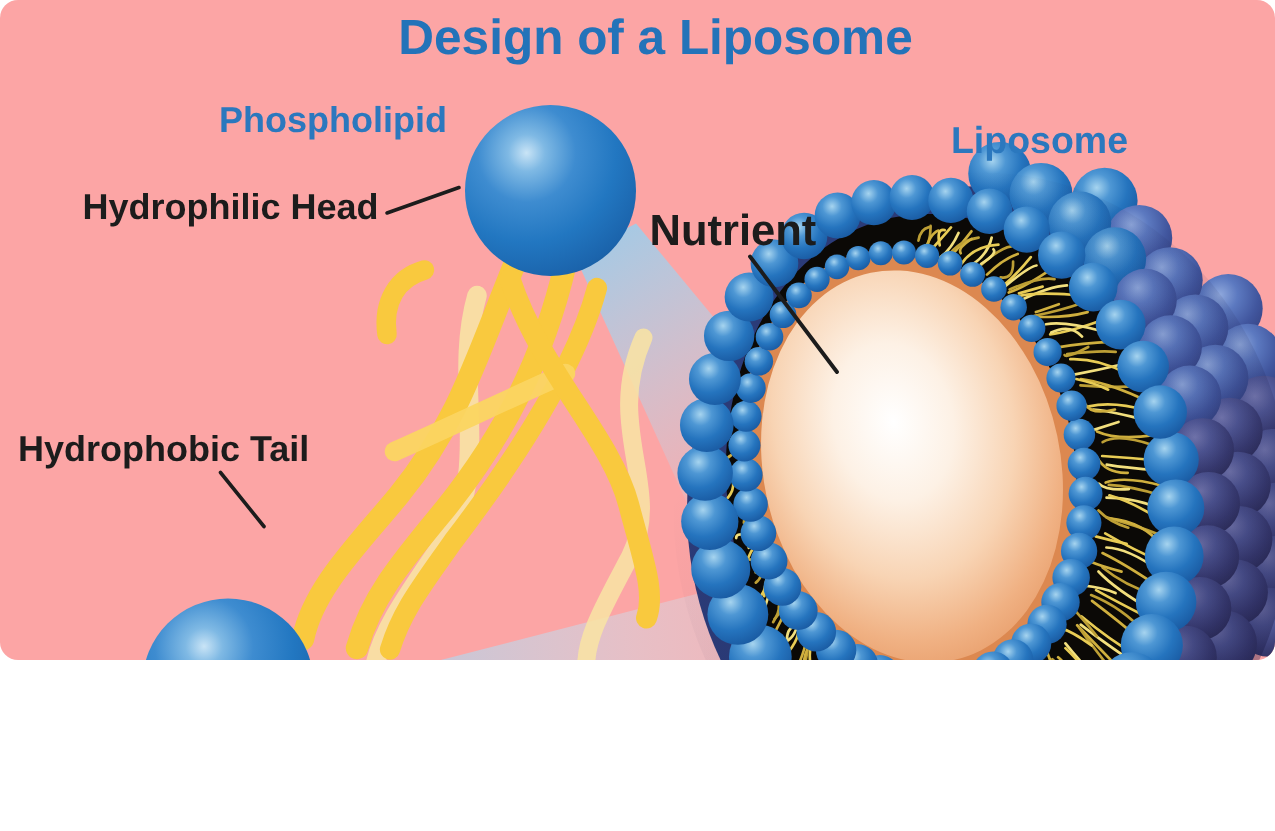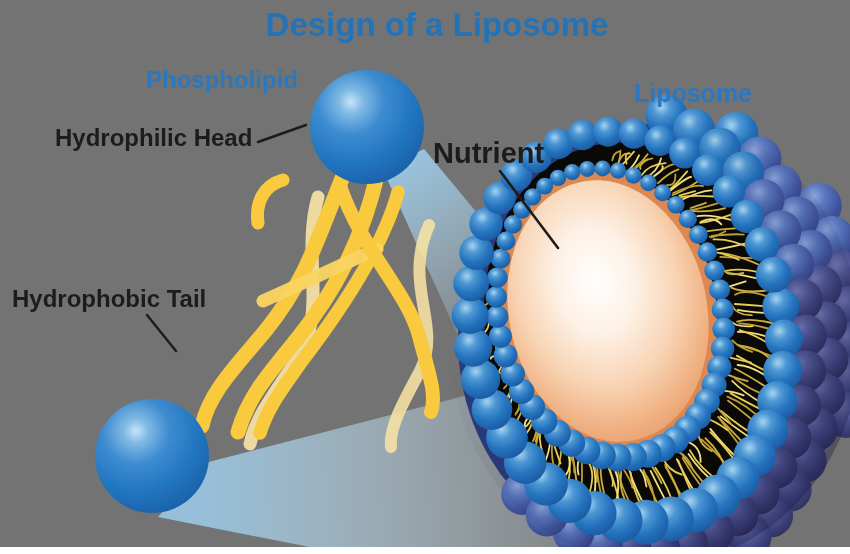--- a/index.html
+++ b/index.html
@@ -1,16 +1,16 @@
 <!DOCTYPE html>
 <html><head>
 <meta charset="utf-8">
 <style>
   html,body{margin:0;padding:0;background:#fff;}
-  .stage{position:relative;width:850px;height:547px;overflow:hidden;background:#737373;}
+  .stage{position:relative;width:850px;height:440px;overflow:hidden;background:#fca5a5;border-radius:12px;}
   svg{display:block;}
   text{font-family:"Liberation Sans", sans-serif;}
 </style>
 </head>
 <body>
 
 <div class="stage">
 <svg id="scene" viewBox="0 0 850 554" width="850" height="554">
   <defs>
     <radialGradient id="headGrad" cx="0.36" cy="0.28" r="0.9">

